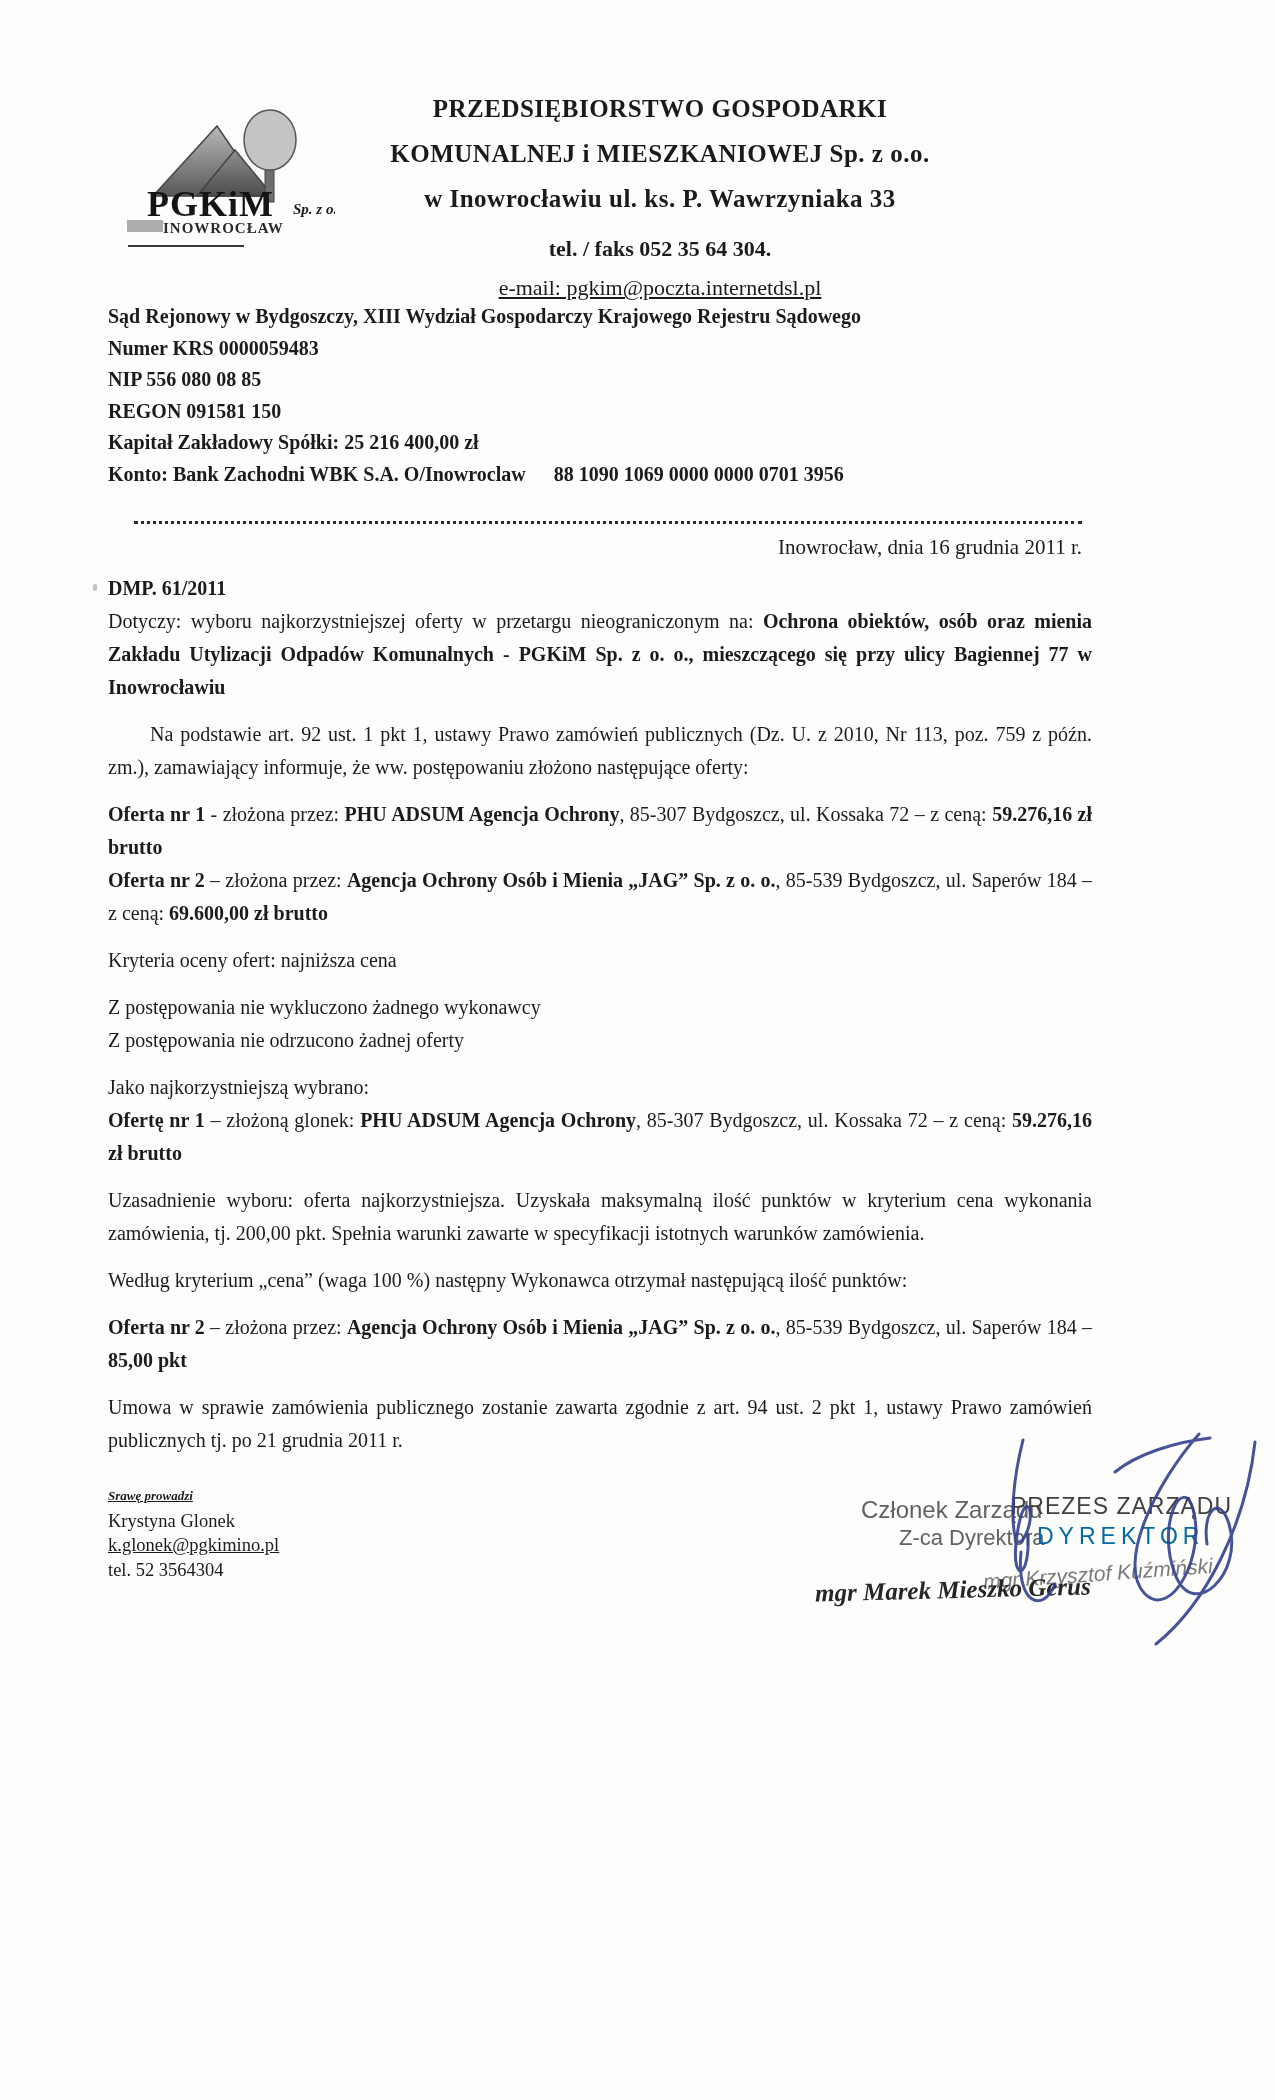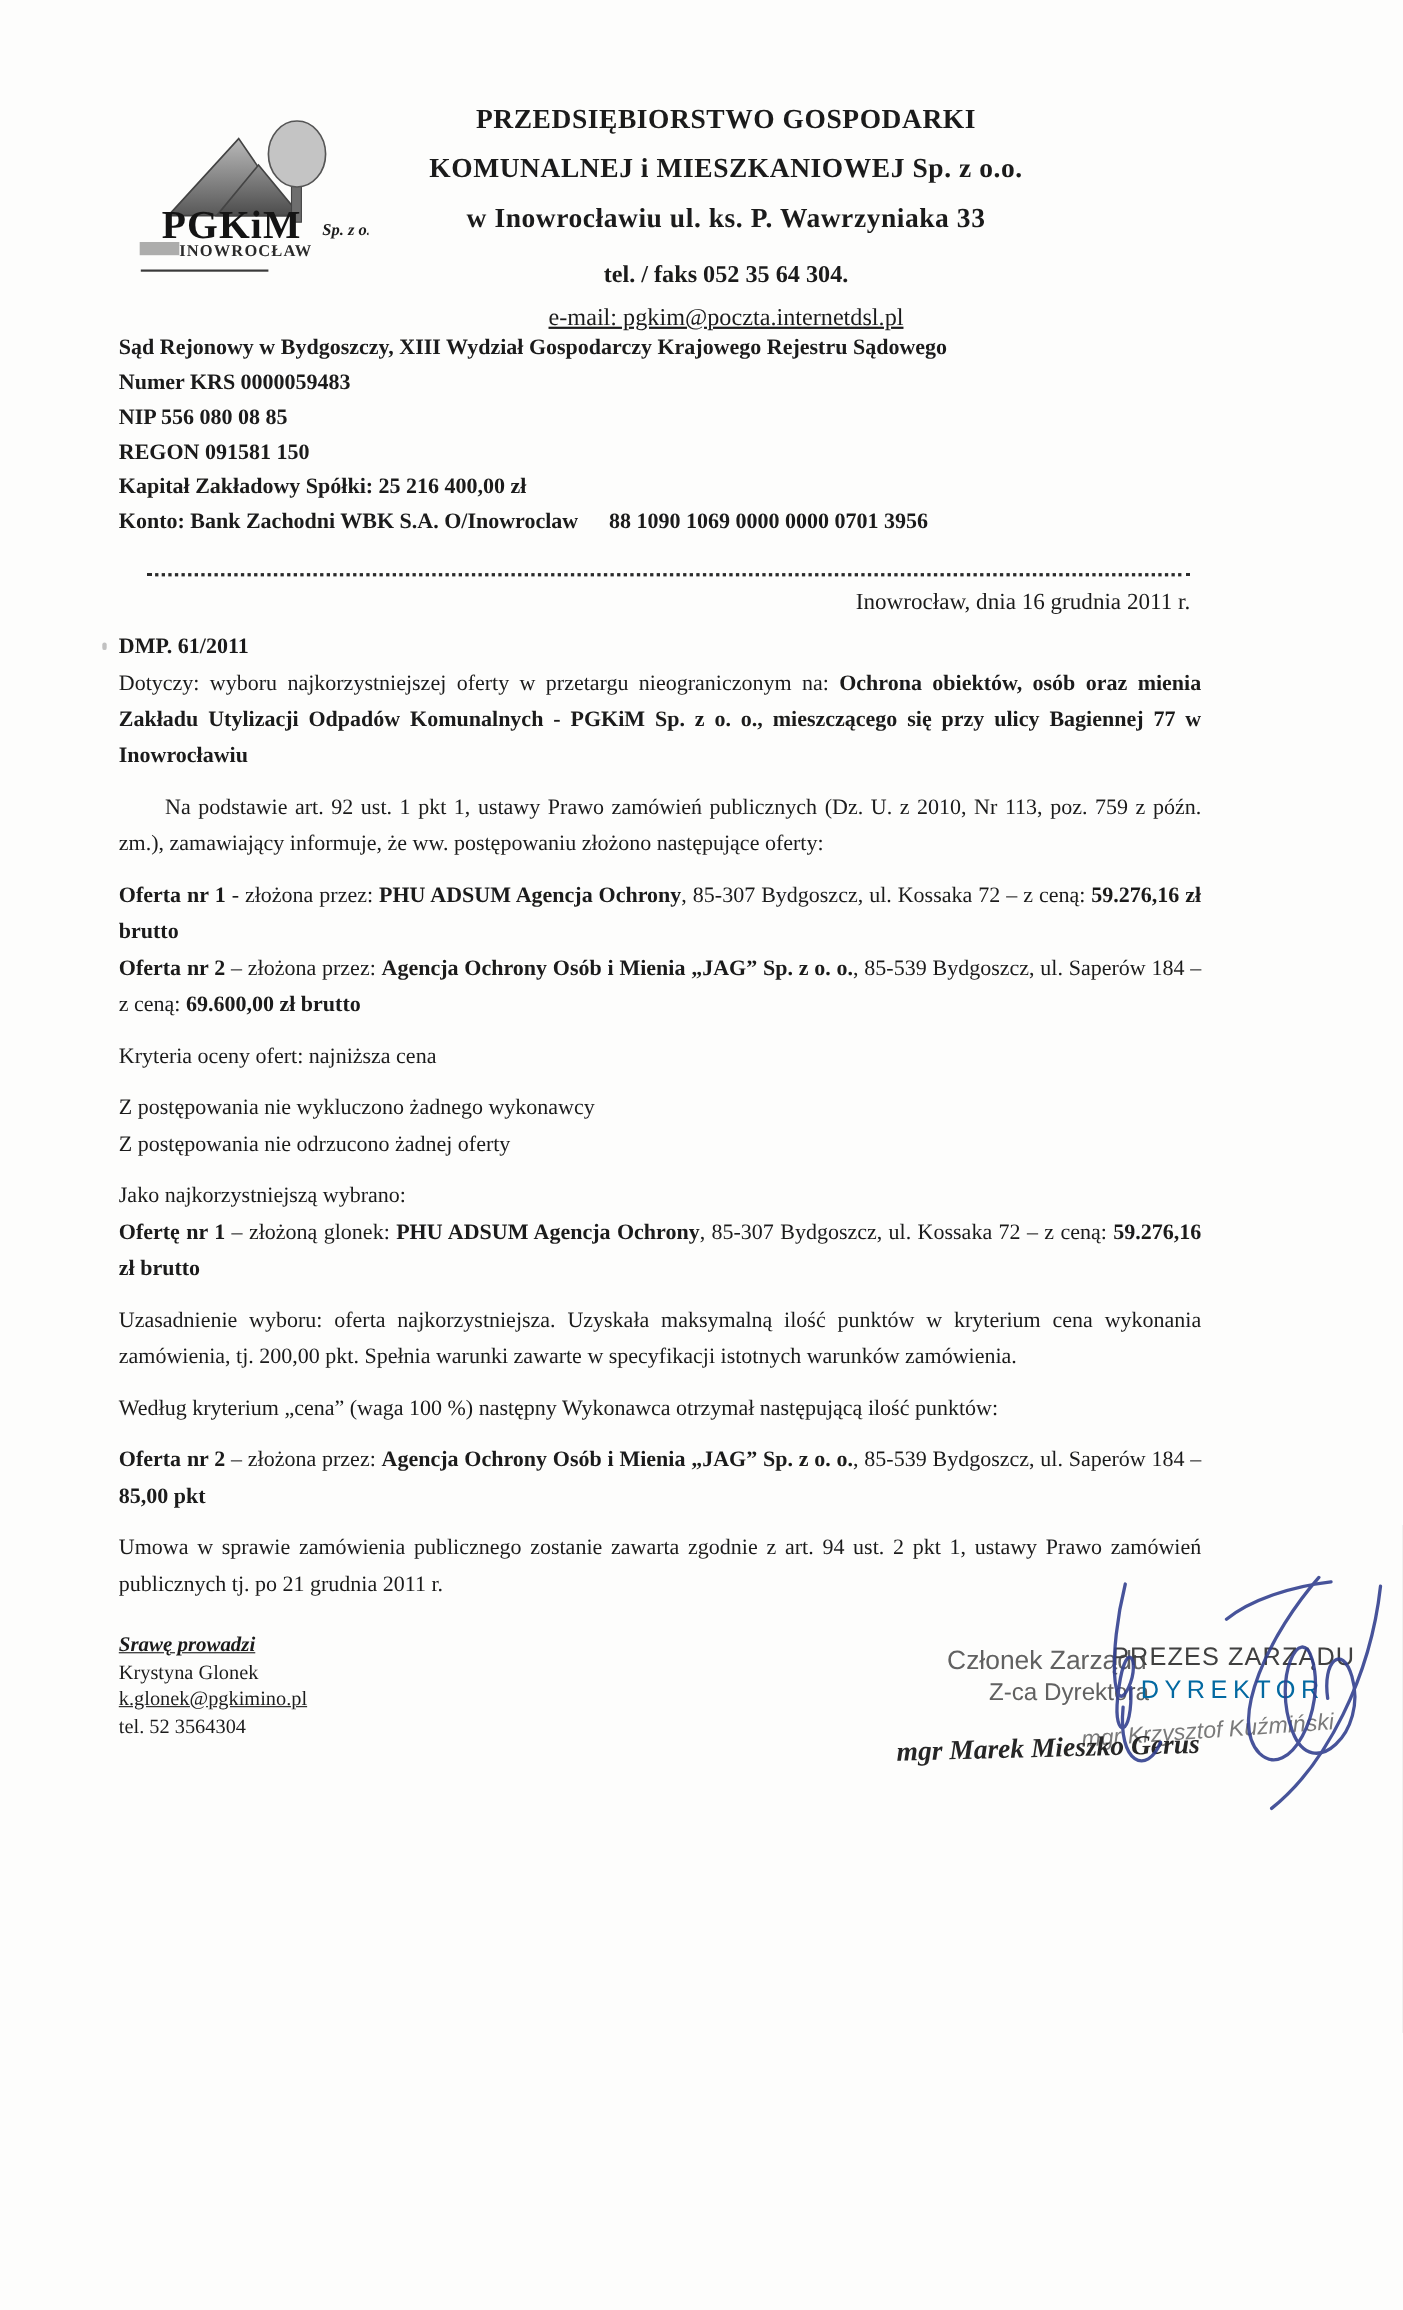--- a/index.html
+++ b/index.html
@@ -30,21 +30,21 @@
   .dotline{position:absolute;left:134px;top:505px;width:948px;height:16px;border-bottom:3px dotted #2b2b2b;}
   .dateline{position:absolute;left:108px;top:531px;width:974px;text-align:right;font-size:21px;line-height:32px;}
   
   .main{position:absolute;left:108px;top:572px;width:984px;font-size:20px;line-height:33px;}
   .main p{margin:0;}
   .gap{margin-top:14px !important;}
   .just{text-align:justify;}
   .indent{text-indent:42px;}
   
   .footer{position:absolute;left:108px;top:1484px;width:360px;font-size:18.5px;line-height:24.5px;}
-  .f-label{font-weight:bold;font-style:italic;text-decoration:underline;font-size:19px;}
+  .f-label{font-weight:bold;font-style:italic;text-decoration:underline;font-size:13px;}
   .f-email{text-decoration:underline;}
   
   .sig-zone{position:absolute;left:815px;top:1412px;width:460px;height:270px;}
   .stamp{position:absolute;font-family:"Liberation Sans","DejaVu Sans",sans-serif;color:#616161;white-space:nowrap;}
   .st-r1a{left:46px;top:84px;font-size:24px;}
   .st-r1b{left:196px;top:81px;font-size:23px;color:#404040;letter-spacing:1px;}
   .st-r2a{left:84px;top:113px;font-size:22px;}
   .st-r2b{left:222px;top:111px;font-size:23px;letter-spacing:5px;color:#0369a1;}
   .st-n1{left:168px;top:150px;font-size:21px;color:#7a7a7a;transform:rotate(-4deg);font-style:italic;}
   .st-n2{left:0px;top:164px;font-size:25px;color:#262626;font-family:"Liberation Serif",serif;font-weight:bold;font-style:italic;transform:rotate(-1.5deg);}

